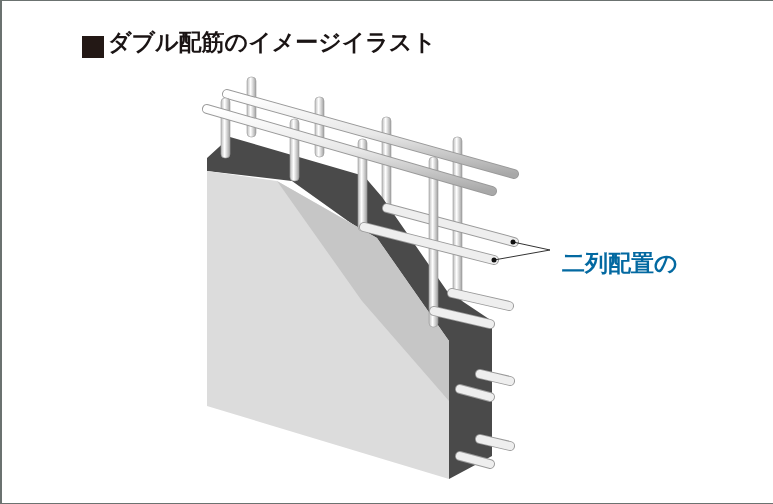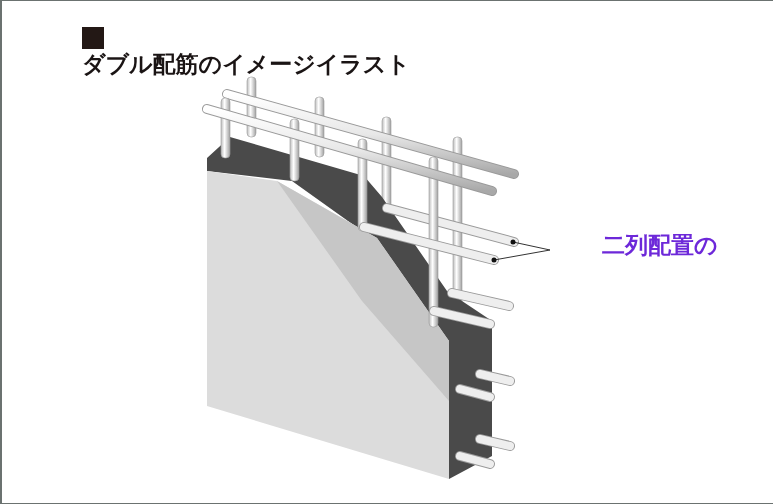--- a/index.html
+++ b/index.html
@@ -8,43 +8,41 @@
       position: relative;
       width: 771px; height: 502px;
       border: 1px solid #6b7270;
       border-left-width: 2px;
       background: #ffffff;
       box-sizing: content-box;
     }
     .title {
       position: absolute;
       left: 80px; top: 26px;
-      display: flex; align-items: flex-start;
+      display: flex; align-items: flex-end;
       font-family: "DejaVu Sans", sans-serif;
       font-weight: bold;
       font-size: 23px;
       color: #1a1414;
       letter-spacing: 0px;
-      flex-direction: column;
     }
     .title-square {
       width: 22px; height: 22px;
       background: #231815;
       margin-right: 4px;
       display: inline-block;
     }
     .label {
       position: absolute;
-      left: 560px; top: 227px;
+      left: 560px; top: 245px;
       font-family: "DejaVu Sans", sans-serif;
       font-weight: bold;
       font-size: 23px;
       line-height: 34px;
-      color: #6d28d9;
-      margin-left: 40px;
+      color: #0369a1;
     }
     .label div { white-space: nowrap; }
     svg.illus { position: absolute; left: 0; top: 0; }
   </style>
 </head>
 <body>
 
 <div class="frame">
 
   <div class="title">

